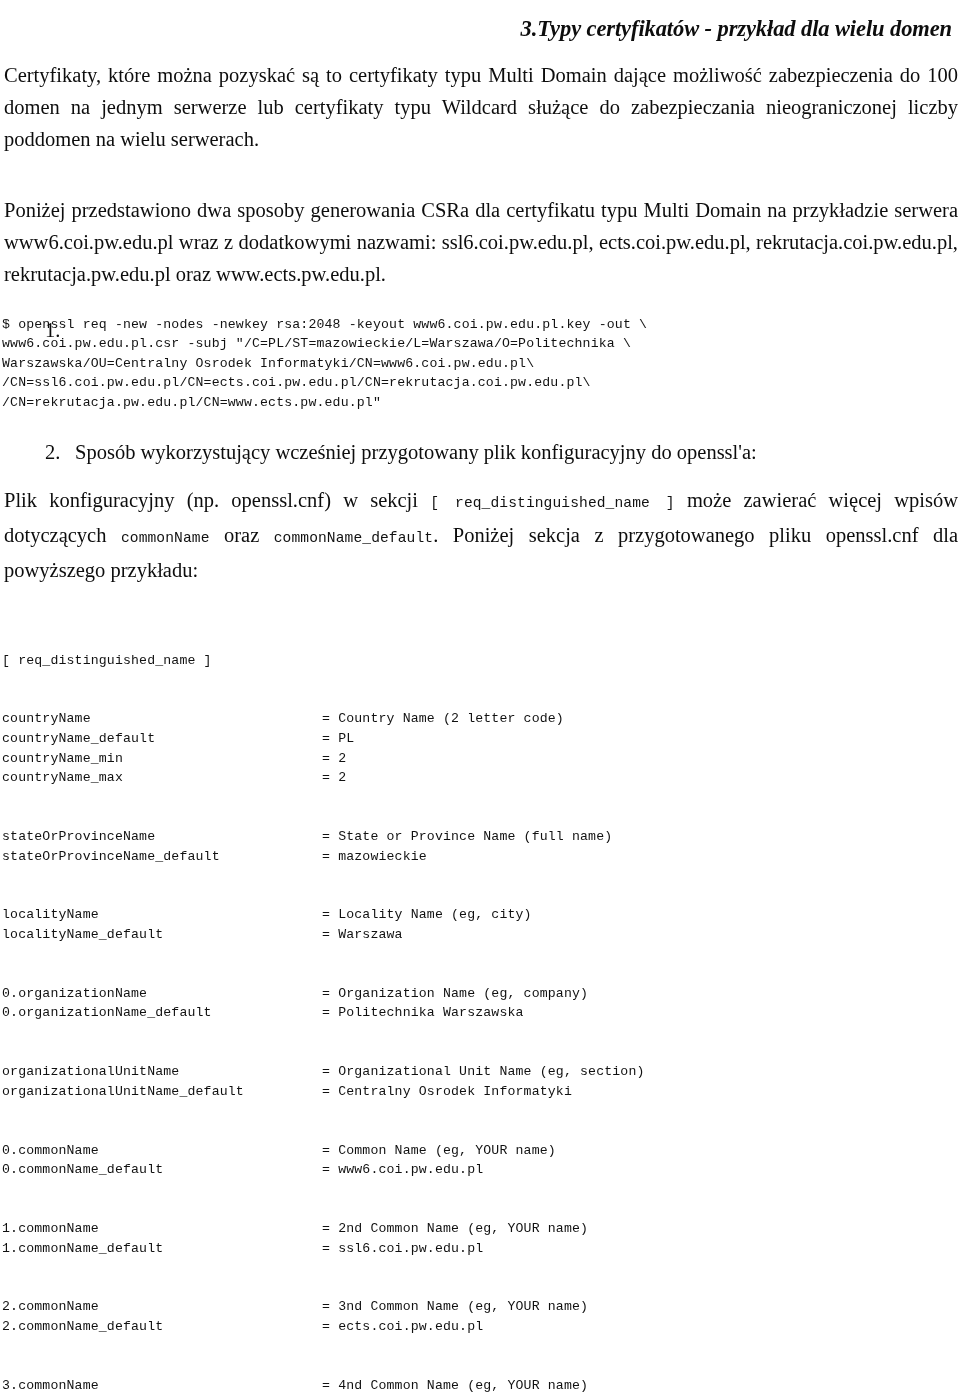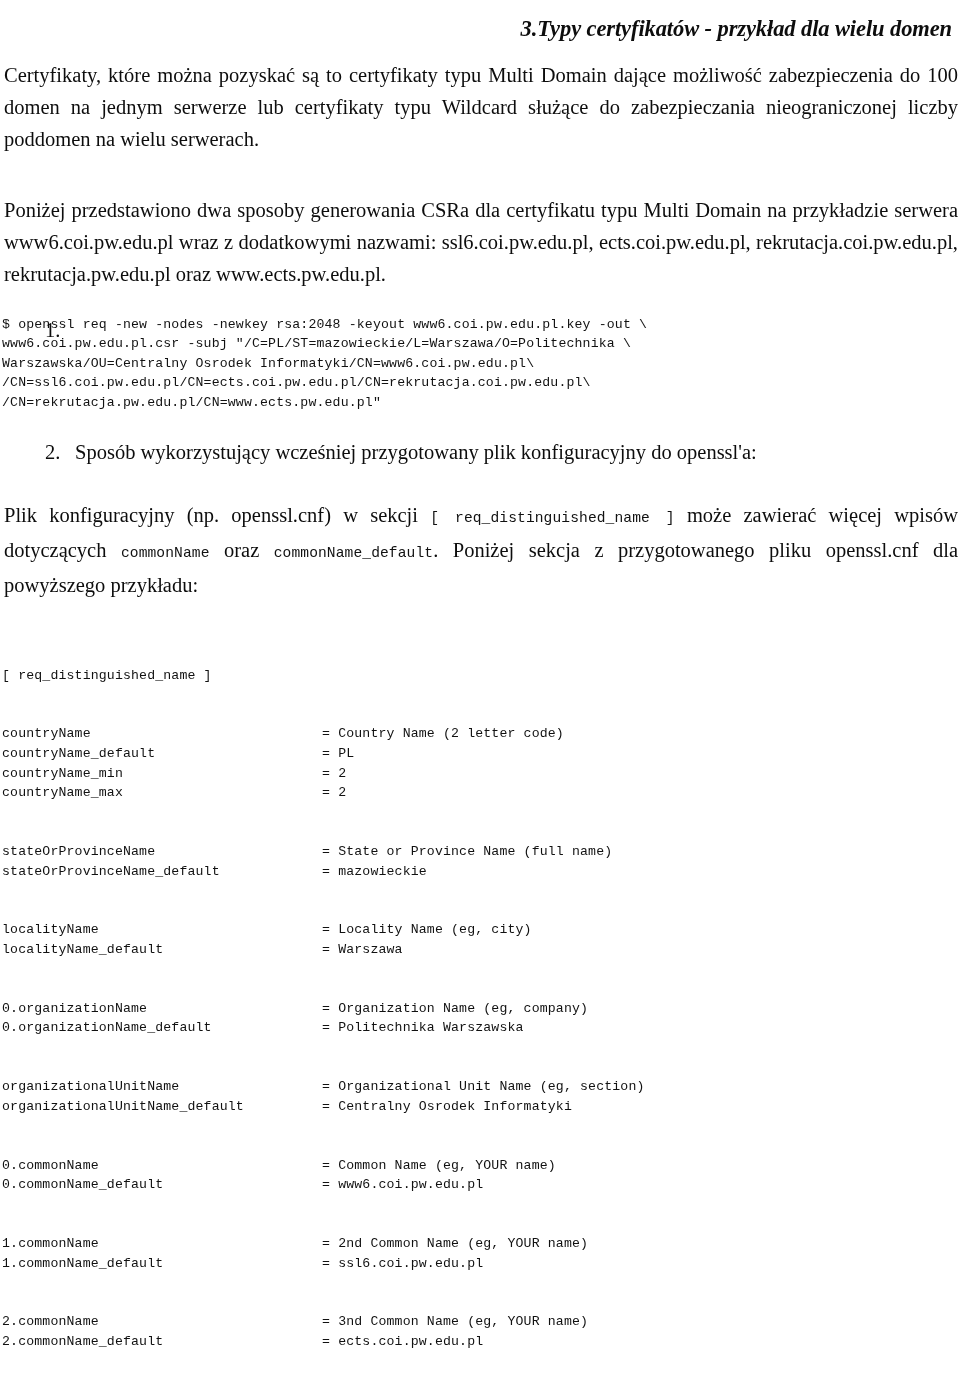--- a/index.html
+++ b/index.html
@@ -46,21 +46,21 @@
   .para {
     font-size: 20.5px;
     line-height: 32px;
     margin: 0;
     padding: 0 2px 0 4px;
     text-align: justify;
     text-justify: inter-word;
   }
   .p-intro { margin-top: 16px; }
   .p-second { margin-top: 39px; }
-  .p-third  { margin-top: 32px; }
+  .p-third  { margin-top: 17px; }
 
   
   .step {
     font-size: 20.5px;
     line-height: 30px;
     padding-left: 45px;
     margin: 0;
     position: relative;
   }
   .step .step-num {

